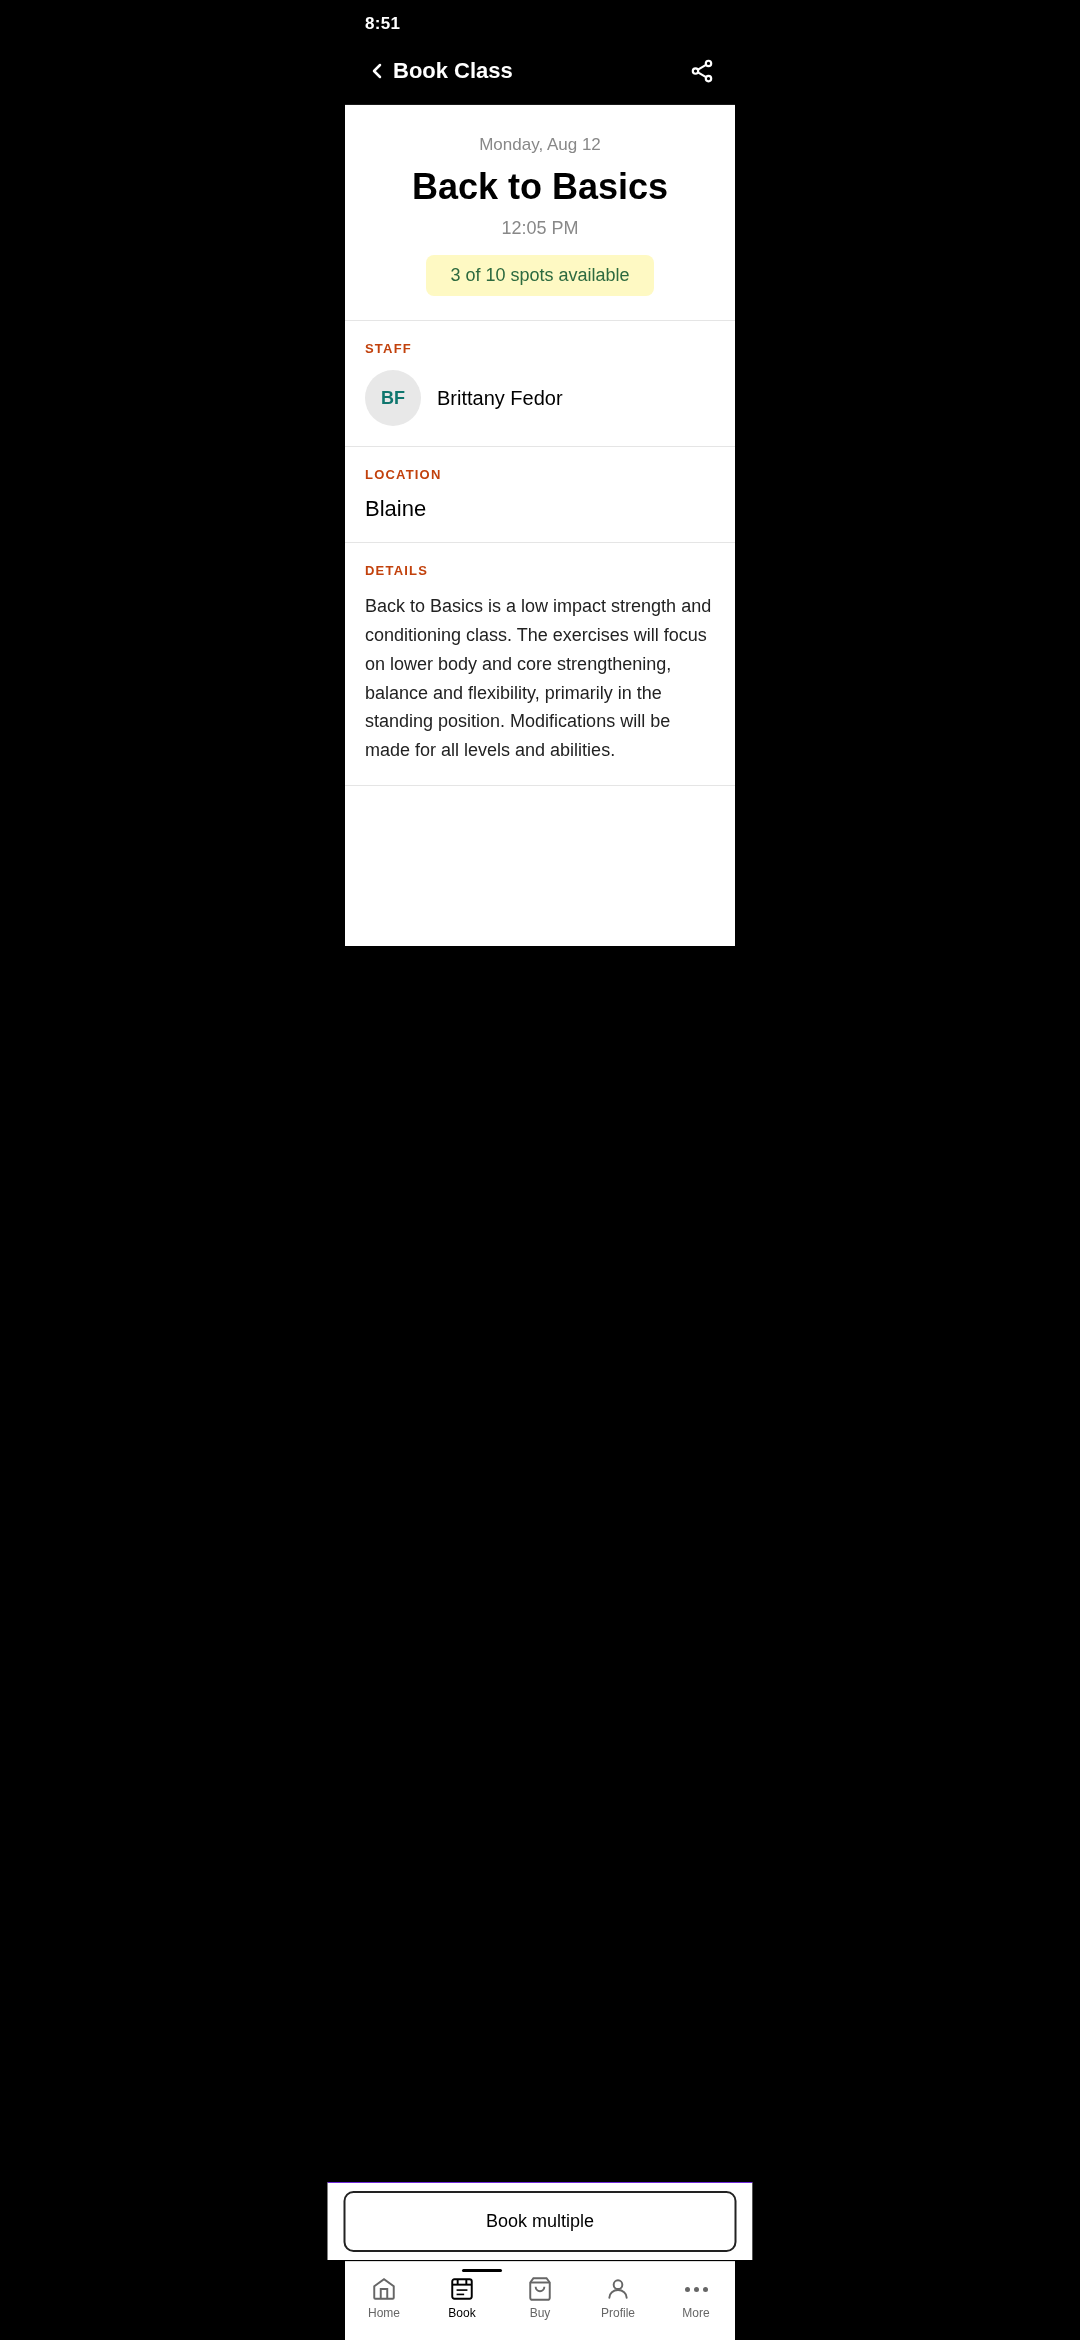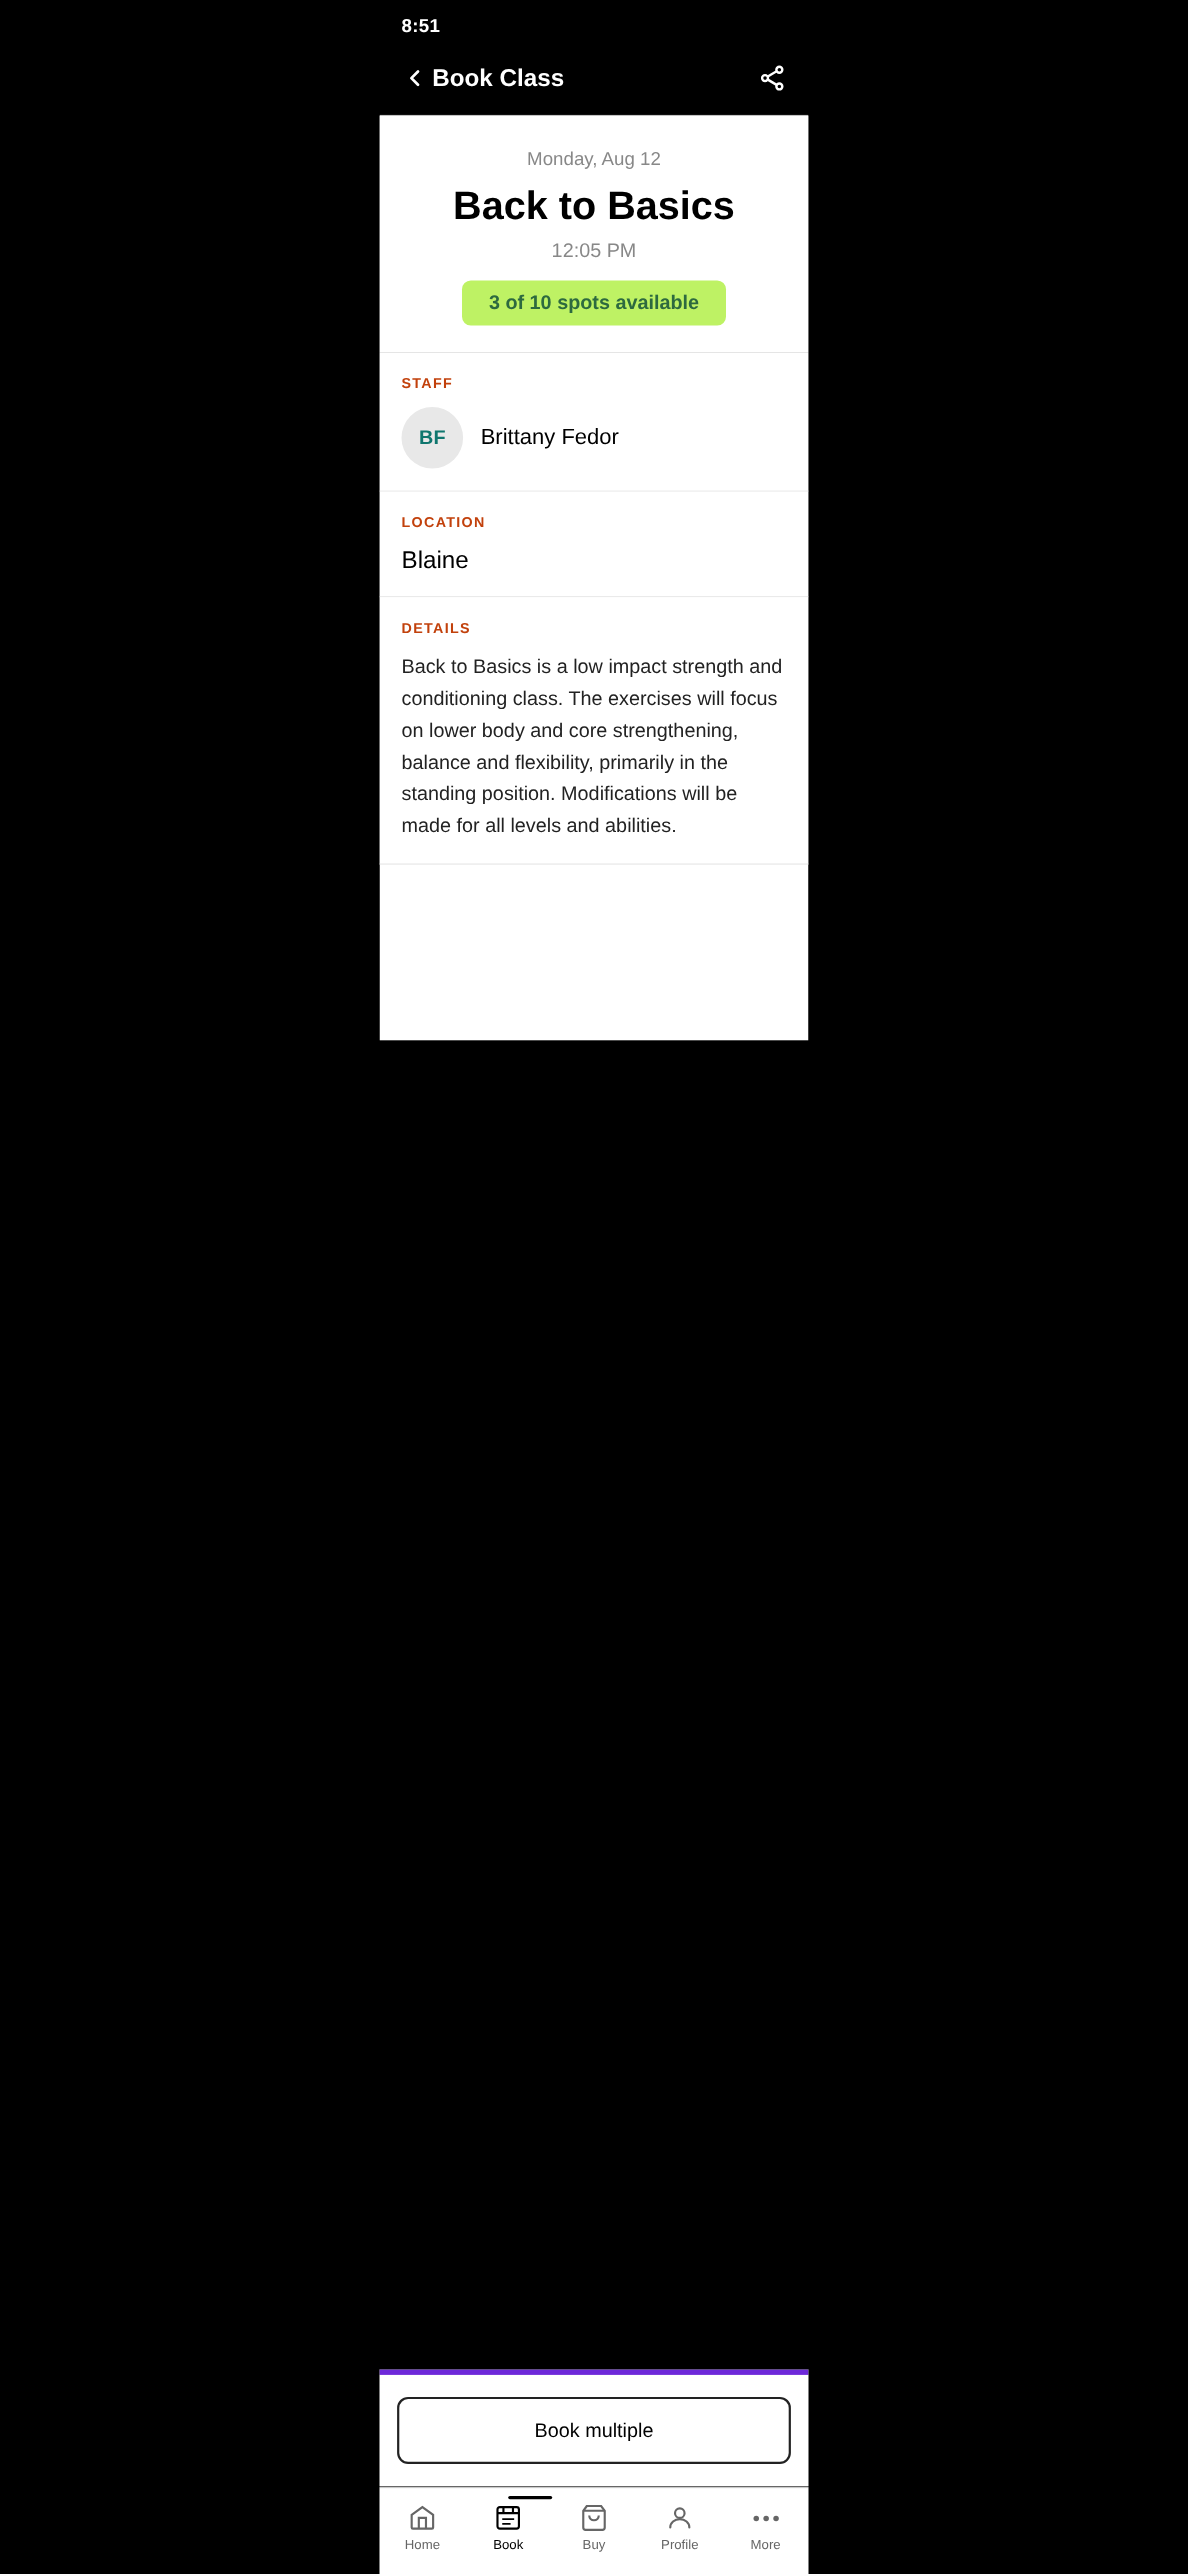--- a/index.html
+++ b/index.html
@@ -106,26 +106,26 @@
     }
 
     .class-time {
       font-size: 18px;
       color: #888;
       margin-bottom: 16px;
     }
 
     .spots-badge {
       display: inline-block;
-      background: #bef264;
+      background: #fef9c3;
       color: #2d6a3f;
       padding: 10px 24px;
       border-radius: 8px;
       font-size: 18px;
-      font-weight: 700;
+      font-weight: 400;
     }
 
     
     .divider {
       height: 1px;
       background: #e5e5e5;
       margin: 0;
     }
 
     
@@ -184,26 +184,26 @@
       line-height: 1.6;
       color: #222;
     }
 
     
     .bottom-buttons {
       position: fixed;
       bottom: 80px;
       left: 50%;
       transform: translateX(-50%);
-      width: 390px;
+      width: 425px;
       display: flex;
       gap: 12px;
-      padding: 20px 16px;
-      background: #fff;
-      border-top: 5px solid #6d28d9;
+      padding: 8px 16px;
+      background: #fff;
+      border-top: 1px solid #6d28d9;
     }
 
     .btn-book-multiple {
       flex: 1;
       padding: 18px 10px;
       border: 2px solid #222;
       border-radius: 10px;
       background: #fff;
       color: #000;
       font-size: 18px;

